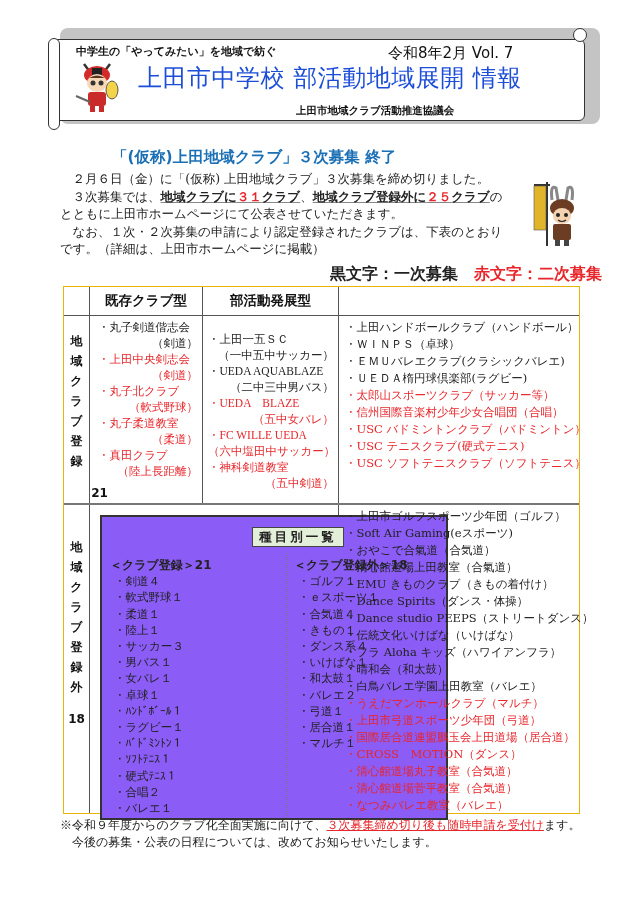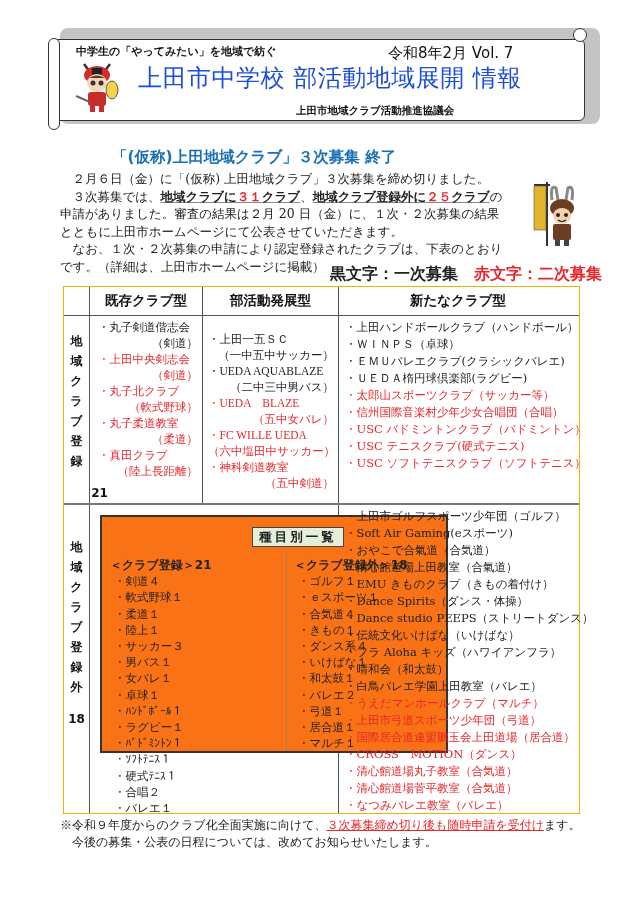--- a/index.html
+++ b/index.html
@@ -32,21 +32,21 @@
   .tbl { position: absolute; left: 63px; top: 286px; width: 517px; height: 528px; border: 1px solid #eab308; }
   .vl { position: absolute; top: 0; bottom: 0; width: 1px; background: #555; }
   .hl { position: absolute; left: 0; right: 0; height: 1px; background: #555; }
   .th { position: absolute; top: 0; height: 28px; display: flex; align-items: center; justify-content: center; font-size: 13.5px; font-weight: bold; font-family: "DejaVu Sans", sans-serif; color: #111; }
   .rowlabel { position: absolute; left: 0; width: 25px; display: flex; flex-direction: column; align-items: center; font-size: 12px; font-weight: bold; font-family: "DejaVu Sans", sans-serif; line-height: 20px; color: #111; }
   .cell { position: absolute; font-size: 11.5px; line-height: 16px; }
   .cell .item { white-space: nowrap; }
   .cell .sub { white-space: nowrap; text-align: right; }
   .newlist .item { line-height: 17px; font-size: 11.5px; }
 
-  .summary { position: absolute; left: 36px; top: 228px; width: 348px; height: 238px; background: #f97316; border: 2px solid #333; }
+  .summary { position: absolute; left: 36px; top: 228px; width: 348px; height: 305px; background: #8b5cf6; border: 2px solid #333; }
   .summary-title { position: absolute; left: 150px; top: 10px; width: 92px; height: 20px; border: 1px solid #444; background: #e3efd9; display: flex; align-items: center; justify-content: center; font-size: 12.5px; font-weight: bold; font-family: "DejaVu Sans", sans-serif; letter-spacing: 3px; }
   .summary-divider { position: absolute; left: 184px; top: 36px; bottom: 0; width: 0; border-left: 1px dotted #777; }
   .sumcol { position: absolute; top: 40px; font-size: 11.5px; line-height: 16.2px; }
   .sumcol .hd { font-weight: bold; font-family: "DejaVu Sans", sans-serif; font-size: 12px; margin-bottom: 0px; }
   .sumcol .it { padding-left: 4px; }
 
   .footnote { position: absolute; left: 60px; top: 817px; font-size: 12px; line-height: 17px; color: #222; white-space: nowrap; }
   .footnote .red { text-decoration: underline; }
 </style>
 </head>
@@ -90,40 +90,38 @@
     <circle cx="36" cy="37" r="2" fill="#222"></circle>
   <path d="M28 42 Q32 45 36 42" stroke="#222" stroke-width="1.2" fill="none"></path>
   <rect x="23" y="46" width="18" height="16" rx="2" fill="#6b3e24"></rect>
   <rect x="25" y="62" width="5" height="6" fill="#444"></rect>
     <rect x="34" y="62" width="5" height="6" fill="#444"></rect>
 </svg>
 
 <div class="body-text">
   <p>　<span>２月６日（金）に「(仮称) 上田地域クラブ」３次募集を締め切りました。</span></p>
   <p>　<span>３次募集では、</span><span class="bold ul"><span>地域クラブに</span><span class="red">３１</span><span>クラブ</span></span><span>、</span><span class="bold ul"><span>地域クラブ登録外に</span><span class="red">２５</span><span>クラブ</span></span><span>の</span></p>
-  <p>申請がありました。審査の結果は２月 20 日（金）に、１次・２次募集の結果</p>
   <p>とともに上田市ホームページにて公表させていただきます。</p>
   <p>　<span>なお、１次・２次募集の申請により認定登録されたクラブは、下表のとおり</span></p>
   <p>です。（詳細は、上田市ホームページに掲載）</p>
 </div>
 
 <div class="legend">
   <span>黒文字：一次募集</span>　<span class="red">赤文字：二次募集</span>
 </div>
 
 <div class="tbl">
   <div class="vl" style="left:25px"></div>
   <div class="vl" style="left:138px; bottom:310px;"></div>
   <div class="vl" style="left:274px"></div>
   <div class="hl" style="top:28px"></div>
   <div class="hl" style="top:216px; height:2px; background:#777;"></div>
 
   <div class="th" style="left:26px; width:112px;">既存クラブ型</div>
   <div class="th" style="left:139px; width:135px;">部活動発展型</div>
-  <div class="th" style="left:275px; width:238px;">新たなクラブ型</div>
 
   <div class="rowlabel" style="top:44px;">
     <span>地</span>
     <span>域</span>
     <span>ク</span>
     <span>ラ</span>
     <span>ブ</span>
     <span>登</span>
     <span>録</span>
     <span style="margin-top:12px;margin-left:46px;">21</span>

